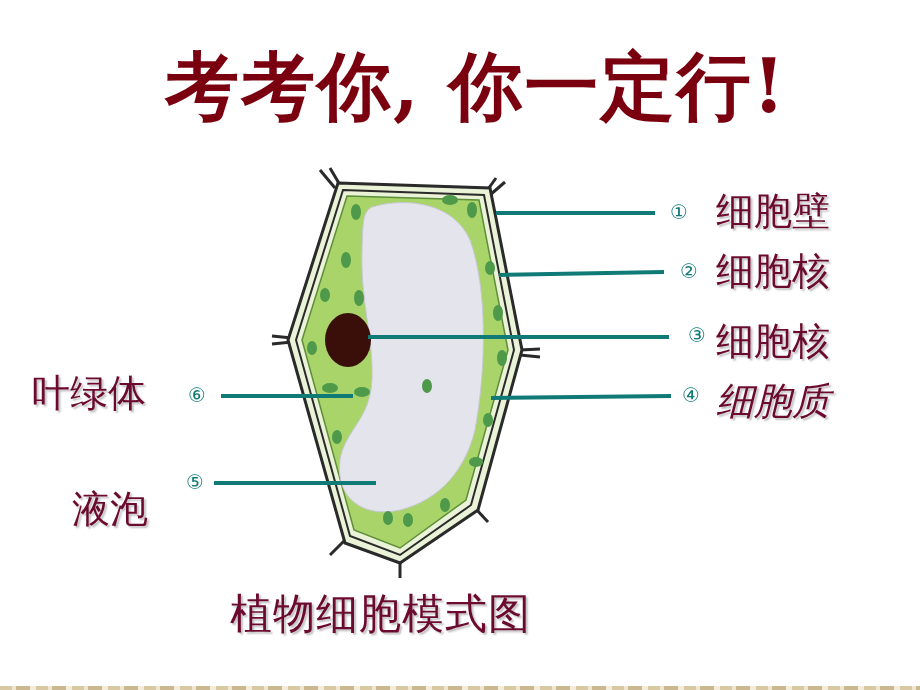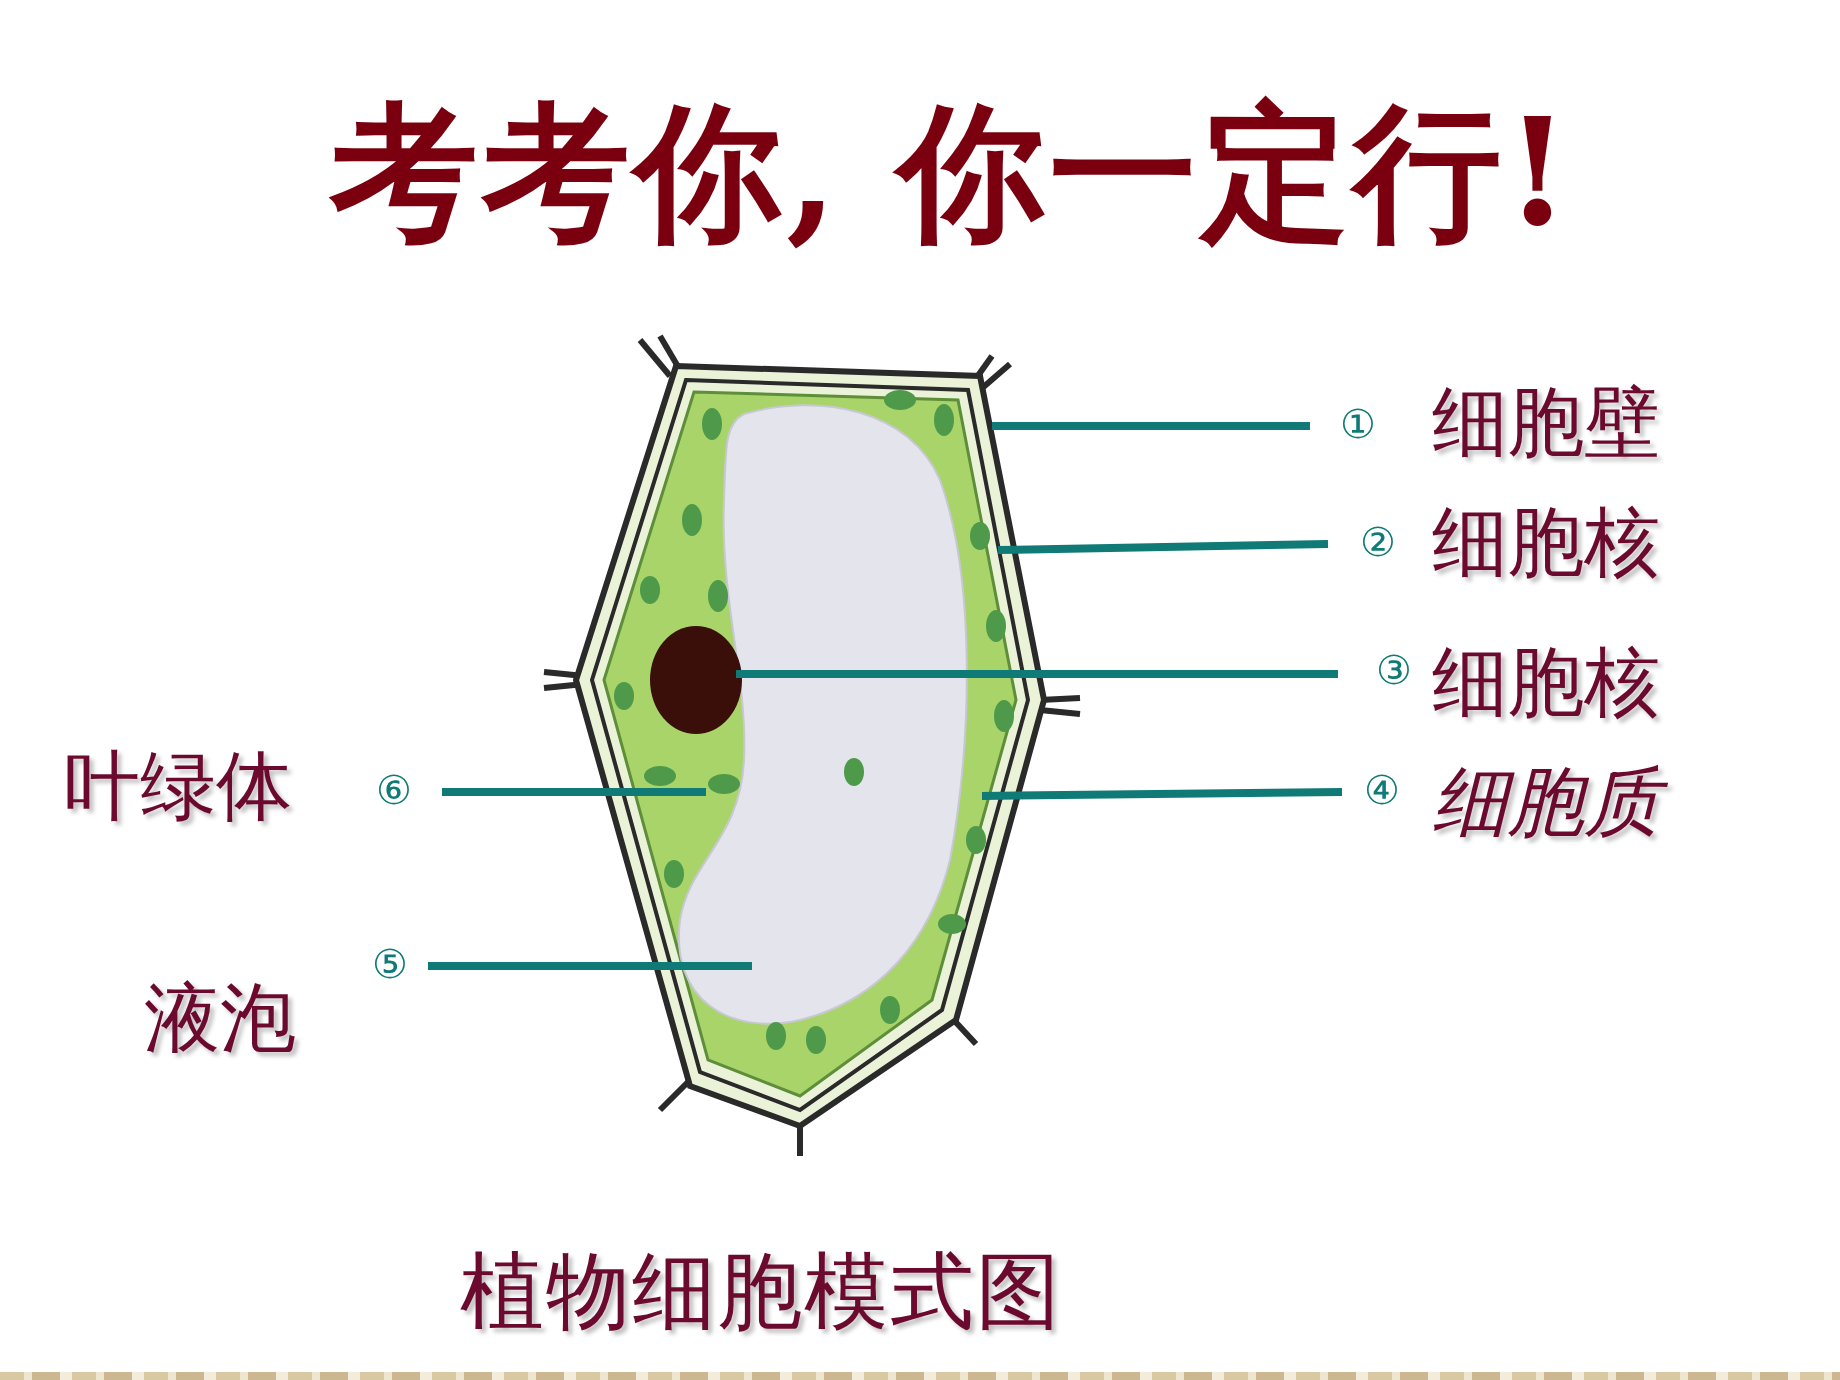--- a/index.html
+++ b/index.html
@@ -17,21 +17,21 @@
     .label {
       position: absolute; font-size: 38px; color: #6b0a2e;
       text-shadow: 2px 2px 2px rgba(0,0,0,0.25);
       font-family: "DejaVu Sans", sans-serif;
       white-space: nowrap;
       text-align: right;
     }
     .num { font-size: 20px; color: #0f7a76; position: absolute; }
     .caption {
       position: absolute; left: 230px; top: 586px; font-size: 42px; color: #6b0a2e;
-      text-shadow: 2px 2px 2px rgba(0,0,0,0.25); letter-spacing: 1px; margin-top: 32px;
+      text-shadow: 2px 2px 2px rgba(0,0,0,0.25); letter-spacing: 1px;
     }
     .footer-band {
       position: absolute; left: 0; top: 686px; width: 920px; height: 4px;
       background: repeating-linear-gradient(90deg, #d9c9a3 0 12px, #efe6d0 12px 16px, #cbb890 16px 30px, #f4ecda 30px 36px);
     }
   </style>
 </head>
 <body>
 
 <div class="title">考考你, 你一定行!</div>

